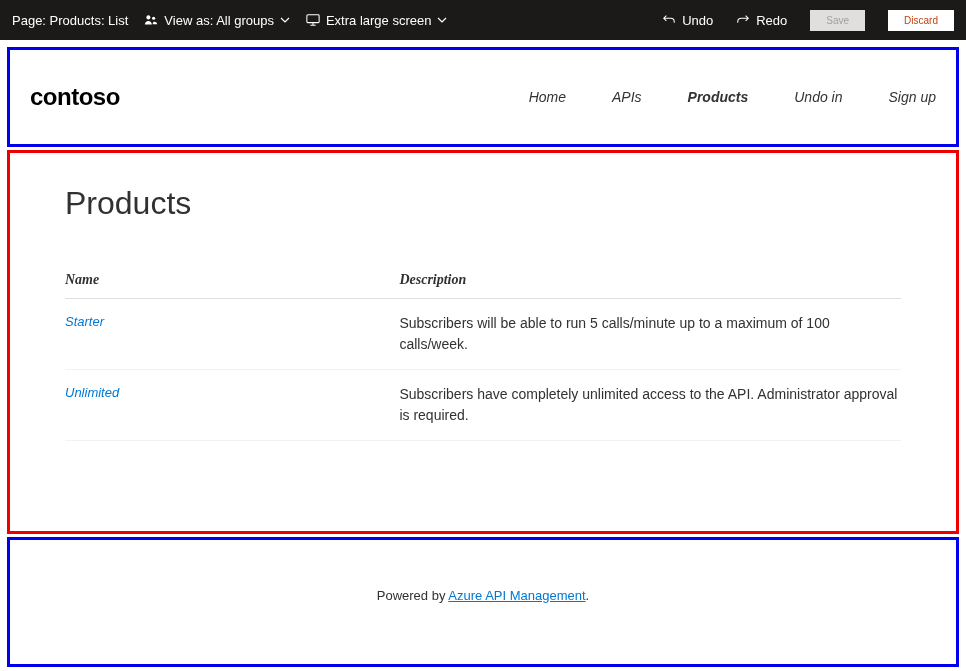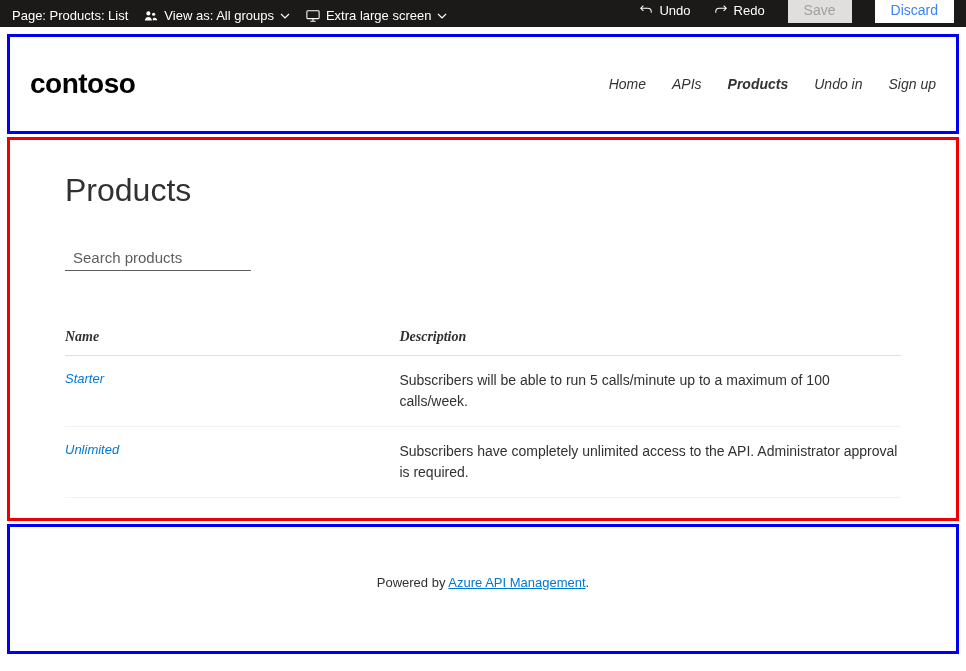--- a/index.html
+++ b/index.html
@@ -1,29 +1,29 @@
 <!DOCTYPE html>
 <html><head>
   <meta charset="utf-8">
   <style>
     * { margin: 0; padding: 0; box-sizing: border-box; }
     body { font-family: "Segoe UI", Tahoma, Geneva, Verdana, sans-serif; background: #fff; width: 966px; height: 671px; overflow: hidden; }
 
-    .top-bar { background: #1b1a19; color: #fff; height: 27px; display: flex; align-items: flex-end; padding: 4px 12px; font-size: 13px; }
+    .top-bar { background: #1b1a19; color: #fff; height: 40px; display: flex; align-items: center; padding: 12px 12px; font-size: 13px; }
     .top-bar .left-group { display: flex; align-items: center; gap: 16px; }
     .top-bar .right-group { margin-left: auto; display: flex; align-items: center; gap: 23px; }
     .top-bar .item { display: flex; align-items: center; gap: 6px; cursor: pointer; }
-    .top-bar .btn { padding: 5px 16px; font-size: 14px; cursor: pointer; border: none; }
+    .top-bar .btn { padding: 5px 16px; font-size: 10px; cursor: pointer; border: none; }
     .top-bar .btn-save { background: #e1dfdd; color: #a19f9d; cursor: not-allowed; }
-    .top-bar .btn-discard { background: #fff; color: #3b82f6; }
+    .top-bar .btn-discard { background: #fff; color: #c2410c; }
 
     .content-area { position: relative; padding: 7px; }
     .header-section { border: 3px solid #0000ee; padding: 19px 20px 20px 20px; height: 100px; display: flex; align-items: center; }
-    .brand { font-size: 28px; font-weight: 600; font-family: "Segoe UI", sans-serif; letter-spacing: -0.5px; }
-    .nav { margin-left: auto; display: flex; gap: 26px; font-size: 14px; font-style: italic; color: #333; }
+    .brand { font-size: 24px; font-weight: 600; font-family: "Segoe UI", sans-serif; letter-spacing: -0.5px; }
+    .nav { margin-left: auto; display: flex; gap: 46px; font-size: 14px; font-style: italic; color: #333; }
     .nav .nav-item { cursor: pointer; }
     .nav .nav-item.active { font-weight: 700; font-style: italic; }
 
     .main-section { border: 3px solid #ee0000; margin-top: 3px; padding: 32px 55px 40px 55px; height: 384px; }
     .page-title { font-size: 32px; font-weight: 400; color: #323130; margin-bottom: 40px; }
     .search-wrap { display: inline-flex; align-items: center; border-bottom: 1px solid #605e5c; padding-bottom: 4px; width: 186px; margin-bottom: 48px; }
     .search-wrap input { border: none; outline: none; font-size: 15px; color: #605e5c; flex: 1; background: transparent; }
     .search-wrap input::placeholder { color: #605e5c; }
     .search-icon-svg { width: 14px; height: 14px; margin-right: 8px; }
 
@@ -90,27 +90,20 @@
       <span class="nav-item">Home</span>
       <span class="nav-item">APIs</span>
       <span class="nav-item active">Products</span>
       <span class="nav-item">Undo in</span>
       <span class="nav-item">Sign up</span>
     </nav>
   </div>
 
   <div class="main-section">
     <h1 class="page-title">Products</h1>
-    <div class="search-wrap">
-      <svg class="search-icon-svg" viewBox="0 0 16 16" fill="none" stroke="#605e5c" stroke-width="1.3">
-          <circle cx="6.5" cy="6.5" r="5"></circle>
-          <path d="M10.5 10.5L15 15"></path>
-        </svg>
-      <input type="text" placeholder="Search products" style="">
-    </div>
     <table class="table">
       <thead>
         <tr>
           <th>Name</th>
           <th>Description</th>
         </tr>
       </thead>
       <tbody>
         <tr>
           <td class="name-cell"><a href="#">Starter</a></td>

